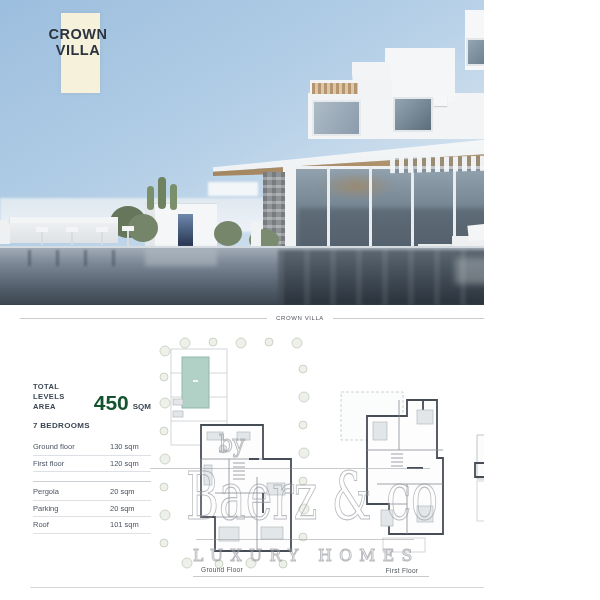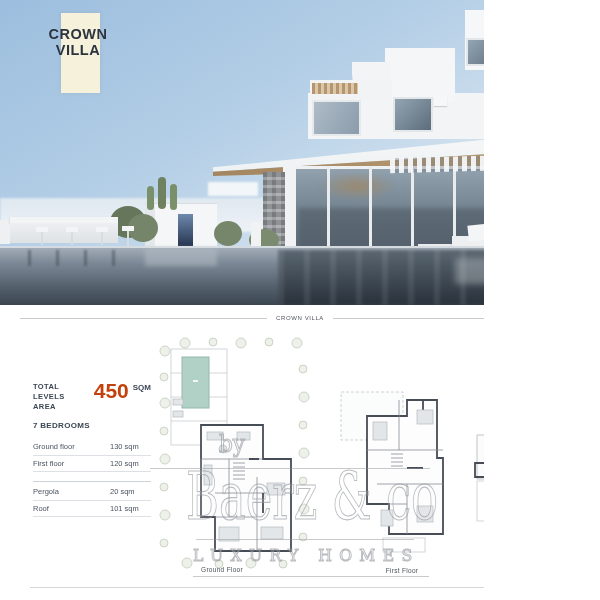--- a/index.html
+++ b/index.html
@@ -82,23 +82,23 @@
   .badge{left:61px;top:13px;width:39px;height:80px;background:#f6f1da;box-shadow:0 0 4px rgba(120,120,110,.15);}
   .badge-text{left:44px;top:27px;width:68px;text-align:center;font-weight:700;font-size:14.5px;
       line-height:15.5px;letter-spacing:.5px;color:#2c3440;}
   
   .divider-row{left:20px;top:313px;width:560px;height:10px;display:flex;align-items:center;gap:9px;}
   .divider-row .rule{flex:1;height:1px;background:#cbcbcb;}
   .divider-title{font-size:6px;letter-spacing:.6px;color:#50555b;white-space:nowrap;}
   
   #info{left:33px;top:382px;width:118px;color:#43506
 0;}
-  .total-row{display:flex;}
+  .total-row{display:flex;align-items:flex-end;}
   .total-label{font-size:7.5px;font-weight:700;letter-spacing:.4px;line-height:10px;color:#3c4654;}
-  .total-value{font-size:21px;font-weight:700;color:#c2410c;line-height:18px;margin-left:7px;}
+  .total-value{font-size:21px;font-weight:700;color:#14532d;line-height:18px;margin-left:7px;}
   .total-unit{font-size:8px;font-weight:700;color:#3c4654;margin-left:4px;line-height:11px;}
   .bedrooms{margin-top:9px;font-size:8px;font-weight:700;letter-spacing:.3px;color:#3c4654;}
   .area-table{margin-top:9px;}
   .area-row{display:flex;font-size:7.5px;color:#4a5260;padding:3px 0 3.5px;border-bottom:1px solid #dde1e5;}
   .area-row .lbl{width:77px;}
   .area-row .val{width:41px;}
   .group-gap{height:9px;border-bottom:1px solid #ccd1d6;margin-bottom:2px;}
   
   .plan-label{font-size:6.5px;color:#4a5056;letter-spacing:.3px;text-align:center;}
   svg .wall{stroke:#474d56;stroke-width:1.8;fill:none;}
@@ -216,20 +216,24 @@
         <span class="lbl">Ground floor</span>
         <span class="val">130 sqm</span>
       </div>
       <div class="area-row">
         <span class="lbl">First floor</span>
         <span class="val">120 sqm</span>
       </div>
       <div class="group-gap"></div>
       <div class="area-row">
         <span class="lbl">Pergola</span>
+        <span class="val">20 sqm</span>
+      </div>
+      <div class="area-row">
+        <span class="lbl">Parking</span>
         <span class="val">20 sqm</span>
       </div>
       <div class="area-row">
         <span class="lbl">Roof</span>
         <span class="val">101 sqm</span>
       </div>
     </div>
   </div>
 
   <svg class="abs" style="left:157px;top:337px;" width="153" height="232" viewBox="0 0 153 232">

